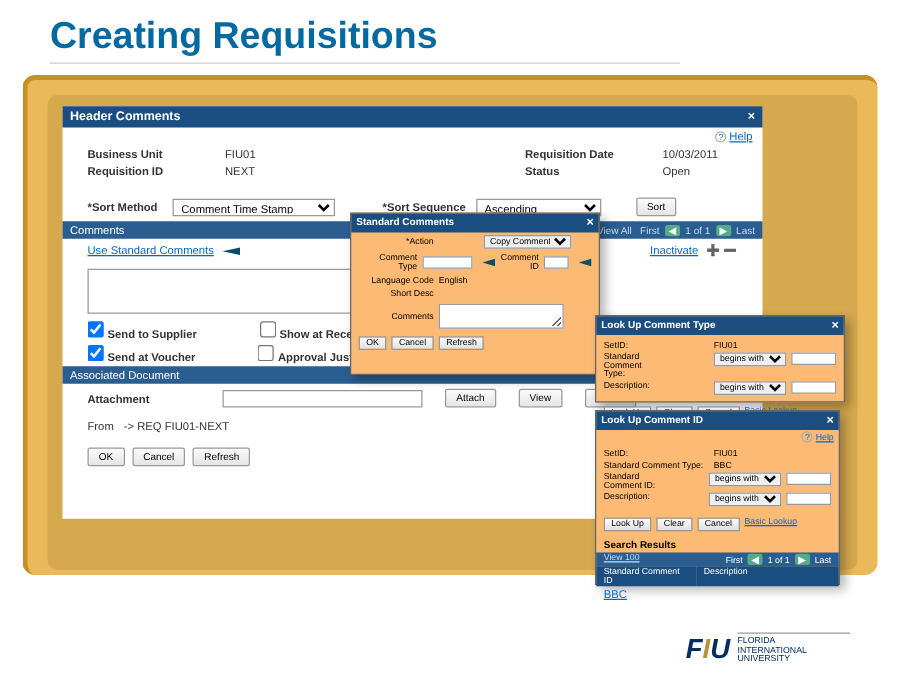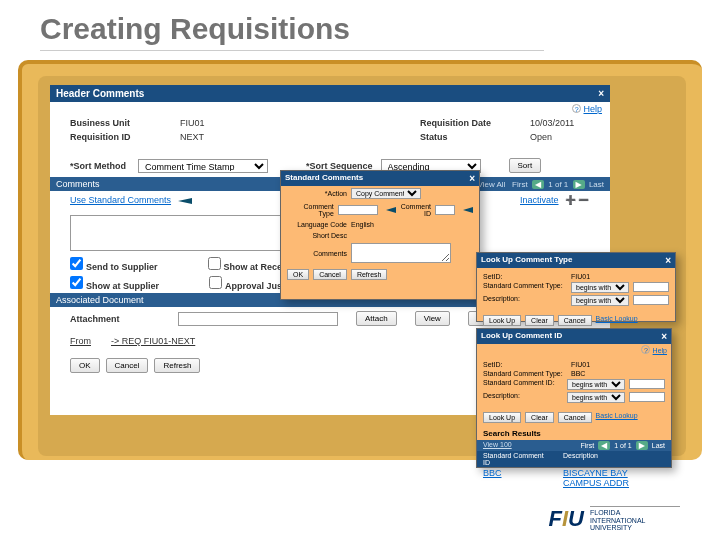--- a/index.html
+++ b/index.html
@@ -1,18 +1,18 @@
 <!DOCTYPE html>
 <html><head>
 <meta charset="utf-8">
 <style>
   * { box-sizing: border-box; margin: 0; padding: 0; font-family: Arial, sans-serif; }
   body { width: 720px; height: 540px; background: #fff; overflow: hidden; position: relative; }
   
-  .slide-title { font-size: 30px; color: #737373; margin: 12px 0 0 40px; border-bottom: 1px solid #ccc; width: 70%; padding-bottom: 4px; }
+  .slide-title { font-size: 30px; color: #0369a1; margin: 12px 0 0 40px; border-bottom: 1px solid #ccc; width: 70%; padding-bottom: 4px; }
   
   .frame-deco { position: absolute; left: 18px; top: 60px; width: 684px; height: 400px; border-radius: 10px; border-top: 4px solid #c98f26; border-left: 4px solid #c98f26; background: #e9b95a; z-index: 1; }
   .frame-inner { position: absolute; left: 38px; top: 76px; width: 648px; height: 380px; background: #d6a94f; border-radius: 8px; z-index: 2; }
   
   .app-area { position: absolute; left: 50px; top: 85px; width: 560px; height: 330px; background: #fff; z-index: 5; font-size: 9px; color: #333; }
   
   .bar-dark { background: #1a4d80; color: #fff; padding: 3px 6px; font-size: 10px; font-weight: bold; display: flex; justify-content: space-between; }
   .close-x { color: #fff; font-size: 10px; }
   
   .help-row { text-align: right; padding: 2px 8px; font-size: 8px; color: #06c; }
@@ -36,40 +36,40 @@
   
   .txtarea { border: 1px solid #999; width: 370px; height: 36px; margin: 6px 0 4px 20px; }
   .ta-tools { display: inline-block; margin-left: 4px; font-size: 9px; color: #06c; }
   
   .chk { margin-right: 3px; }
   .chk-row { display: flex; padding: 2px 20px; gap: 50px; }
   .chk-lbl { font-size: 9px; font-weight: bold; }
   
   .attach-row { display: flex; align-items: center; padding: 4px 20px; gap: 18px; }
   
-  .from-row { padding: 6px 20px; font-size: 9px; display: flex; gap: 20px; text-decoration: underline; }
+  .from-row { padding: 6px 20px; font-size: 9px; display: flex; gap: 8px; }
   
   .btm-btns { padding: 6px 20px; display: flex; gap: 6px; }
   
   .popup { position: absolute; background: #fdba74; border: 1px solid #666; box-shadow: 4px 4px 8px rgba(0,0,0,0.3); z-index: 20; font-size: 8px; }
   
   .pop-comments { left: 280px; top: 170px; width: 200px; height: 130px; z-index: 15; }
   .pop-comments .bar-dark { font-size: 8px; padding: 2px 4px; }
   .pc-row { display: flex; padding: 2px 6px; gap: 4px; align-items: center; font-size: 7px; }
   .pc-lbl { width: 60px; text-align: right; }
   .pc-inp { border: 1px solid #999; height: 10px; width: 40px; font-size: 7px; }
   
   .pop-type { left: 476px; top: 252px; width: 200px; height: 70px; z-index: 18; }
   .pop-cid { left: 476px; top: 328px; width: 196px; height: 140px; z-index: 19; }
   
   .lu-body { padding: 4px 6px; font-size: 7px; }
   .lu-row { display: flex; padding: 1px 0; gap: 4px; }
   .lu-lbl { width: 84px; }
   .lu-inp { border: 1px solid #999; height: 10px; width: 36px; font-size: 7px; }
-  .lu-sel { border: 1px solid #999; font-size: 7px; height: 11px; }
+  .lu-sel { border: 1px solid #999; font-size: 7px; height: 11px; margin-left: 36px; }
   .lu-btns { display: flex; gap: 4px; padding: 4px 6px; }
   .lu-btn { border: 1px solid #999; background: linear-gradient(#fbfbfb,#e0e0e0); font-size: 7px; padding: 1px 5px; }
   
   .sr-head { font-weight: bold; padding: 2px 6px; font-size: 8px; }
   .sr-bar { background: #2a5d90; color: #fff; font-size: 7px; padding: 1px 6px; display: flex; justify-content: space-between; }
   .sr-th, .sr-td { font-size: 7px; padding: 1px 6px; }
   .sr-th { background: #1a4d80; color: #fff; }
   
   .fiu-logo { position: absolute; right: 40px; bottom: 8px; z-index: 50; display: flex; gap: 6px; font-size: 9px; color: #002d62; }
   .fiu-mark { font-size: 22px; font-weight: bold; font-style: italic; color: #002d62; }
@@ -144,21 +144,21 @@
       <span>⬈</span>
       <span style="color:#393">✔</span>
     </span>
   </div>
 
   <div class="chk-row">
     <label class="chk-lbl"><input type="checkbox" class="chk" checked="" style=""><span>Send to Supplier</span></label>
     <label class="chk-lbl"><input type="checkbox" class="chk" style=""><span>Show at Receipt</span></label>
   </div>
   <div class="chk-row">
-    <label class="chk-lbl"><input type="checkbox" class="chk" checked="" style=""><span>Show at Supplier</span></label>
+    <label class="chk-lbl"><input type="checkbox" class="chk" checked="" style=""><span>Send at Voucher</span></label>
     <label class="chk-lbl"><input type="checkbox" class="chk" style=""><span>Approval Justification</span></label>
   </div>
 
   <div class="bar-sub">
     <span>Associated Document</span>
   </div>
   <div class="attach-row">
     <span class="fld-lbl">Attachment</span>
     <input class="sel" style="width: 160px;">
     <button class="btn">Attach</button>
@@ -277,21 +277,20 @@
   <div class="sr-bar">
     <span class="link-u" style="color:#cde;font-size:7px">View 100</span>
     <span><span>First</span> <span class="pager-btn">◀</span> <span>1 of 1</span> <span class="pager-btn">▶</span> <span>Last</span></span>
   </div>
   <div style="display:flex">
       <div class="sr-th" style="flex:1">Standard Comment ID</div>
       <div class="sr-th" style="flex:1.5">Description</div>
     </div>
   <div style="display:flex">
       <div class="sr-td" style="flex:1"><span class="link-u">BBC</span></div>
-      <div class="sr-td" style="flex:1.5"><span class="link-u">BISCAYNE BAY CAMPUS ADDR</span></div>
     </div>
 </div>
 
 <div class="fiu-logo">
   <span class="fiu-mark">F<span>I</span>U</span>
   <div>
     <hr class="fiu-rule">
     <div class="fiu-txt">FLORIDA<br>INTERNATIONAL<br>UNIVERSITY</div>
   </div>
 </div>

